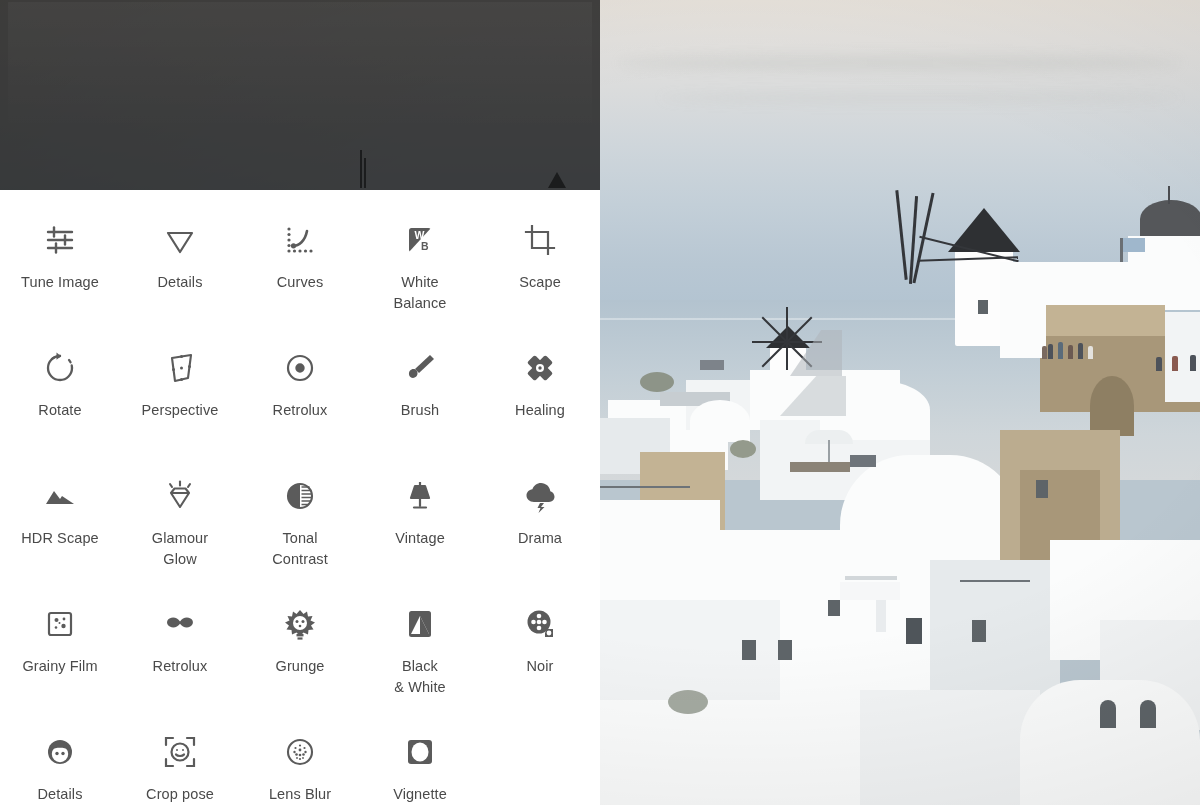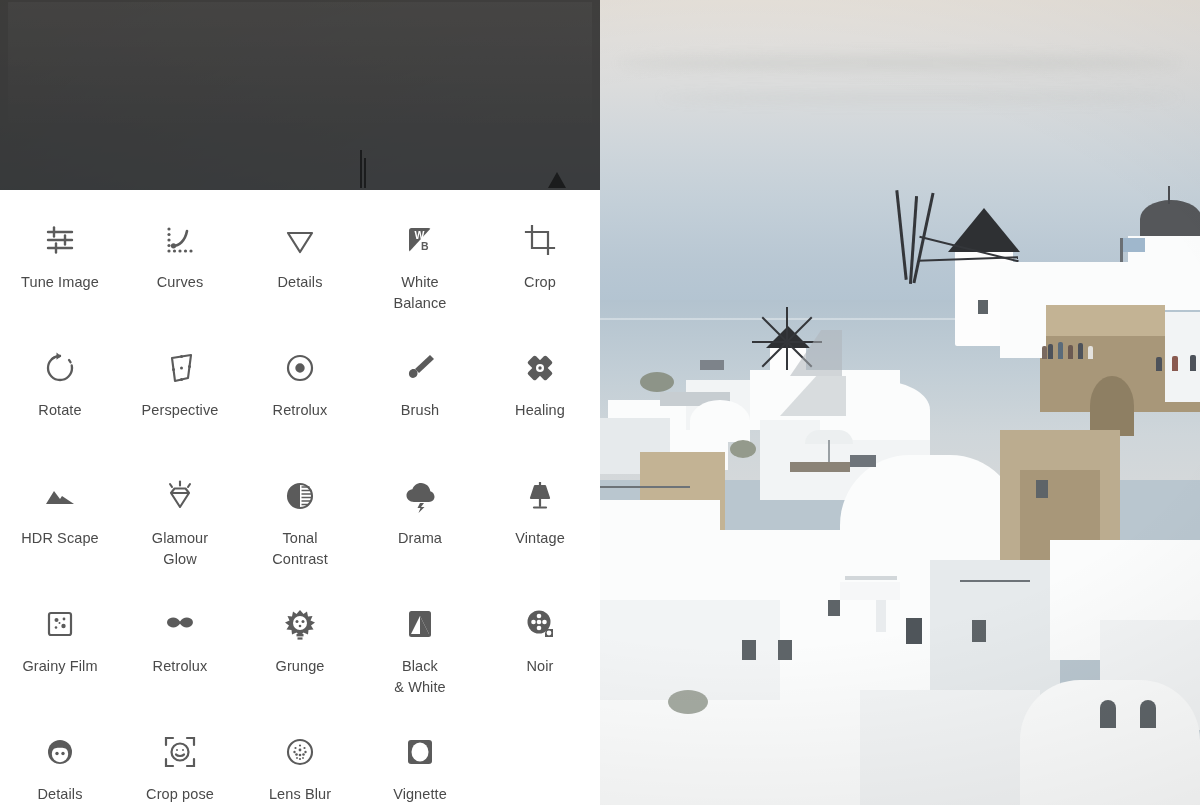--- a/index.html
+++ b/index.html
@@ -237,63 +237,63 @@
               <line x1="5" y1="25" x2="29" y2="25"></line>
       <line x1="11" y1="4.5" x2="11" y2="13.5"></line>
               <line x1="22" y1="12.5" x2="22" y2="21.5"></line>
               <line x1="13" y1="20.5" x2="13" y2="29.5"></line>
     </svg>
           </div>
           <div class="tool-label">Tune Image</div>
         </div>
         <div class="tool">
           <div class="tool-icon">
+            <svg width="34" height="34" viewBox="0 0 34 34" fill="none" stroke="#5b5b5b" stroke-width="2.2" stroke-linejoin="round">
+      <path d="M5 10 L29 10 L17 29 Z"></path>
+            </svg>
+          </div>
+          <div class="tool-label">Details</div>
+        </div>
+        <div class="tool">
+          <div class="tool-icon">
             <svg width="34" height="34" viewBox="0 0 34 34" fill="#5b5b5b">
       <circle cx="6" cy="6" r="1.6"></circle>
               <circle cx="6" cy="11.5" r="1.6"></circle>
               <circle cx="6" cy="17" r="1.6"></circle>
               <circle cx="6" cy="22.5" r="1.6"></circle>
       <circle cx="6" cy="28" r="1.6"></circle>
               <circle cx="11.5" cy="28" r="1.6"></circle>
               <circle cx="17" cy="28" r="1.6"></circle>
               <circle cx="22.5" cy="28" r="1.6"></circle>
               <circle cx="28" cy="28" r="1.6"></circle>
       <path d="M10 23 C16 23 22 18 24 8" fill="none" stroke="#5b5b5b" stroke-width="2.6" stroke-linecap="round"></path>
       <circle cx="10.5" cy="22.8" r="2.6"></circle>
             </svg>
           </div>
           <div class="tool-label">Curves</div>
         </div>
         <div class="tool">
           <div class="tool-icon">
-            <svg width="34" height="34" viewBox="0 0 34 34" fill="none" stroke="#5b5b5b" stroke-width="2.2" stroke-linejoin="round">
-      <path d="M5 10 L29 10 L17 29 Z"></path>
-            </svg>
-          </div>
-          <div class="tool-label">Details</div>
-        </div>
-        <div class="tool">
-          <div class="tool-icon">
             <svg width="34" height="34" viewBox="0 0 34 34">
       <rect x="6" y="5" width="22" height="24" rx="2.5" fill="#5b5b5b"></rect>
       <path d="M28 5 L28 29 L6 29 Z" fill="#ffffff"></path>
       <text x="11.5" y="16" font-family="Liberation Sans, sans-serif" font-size="10.5" font-weight="bold" fill="#ffffff">W</text>
       <text x="18" y="26.5" font-family="Liberation Sans, sans-serif" font-size="10.5" font-weight="bold" fill="#5b5b5b">B</text>
     </svg>
           </div>
           <div class="tool-label">White<br>Balance</div>
         </div>
         <div class="tool">
           <div class="tool-icon">
             <svg width="34" height="34" viewBox="0 0 34 34" fill="none" stroke="#5b5b5b" stroke-width="2.2" stroke-linecap="square">
       <path d="M9 3 L9 25 L31 25"></path>
               <path d="M3 9 L25 9 L25 31"></path>
             </svg>
           </div>
-          <div class="tool-label">Crop</div>
+          <div class="tool-label">Scape</div>
         </div>
         <div class="tool">
           <div class="tool-icon">
             <svg width="34" height="34" viewBox="0 0 34 34" fill="none" stroke="#5b5b5b" stroke-width="2.3" stroke-linecap="round">
       <path d="M17 5 A12 12 0 1 0 29 17"></path>
       <path d="M29 17 A12 12 0 0 0 25.5 8.5" stroke-dasharray="2.6 3.4"></path>
       <path d="M17 5 A12 12 0 0 0 8.5 8.5" stroke-dasharray="2.6 3.4"></path>
       <path d="M13.5 1.5 L18 5.2 L13.5 8.8" fill="#5b5b5b" stroke="none"></path>
             </svg>
           </div>
@@ -377,37 +377,37 @@
                 <line x1="18.5" y1="18.5" x2="29" y2="18.5"></line>
         <line x1="18.5" y1="22" x2="28" y2="22"></line>
                 <line x1="18.5" y1="25.5" x2="25.5" y2="25.5"></line>
       </g>
             </svg>
           </div>
           <div class="tool-label">Tonal<br>Contrast</div>
         </div>
         <div class="tool">
           <div class="tool-icon">
-            <svg width="34" height="34" viewBox="0 0 34 34" fill="#5b5b5b">
-      <path d="M11 23 C6.5 23 3.5 20 3.5 16.5 C3.5 13.2 6 10.5 9.4 10.2 C10.6 6.6 14 4 18 4 C22.8 4 26.8 7.6 27.3 12.2 C29.8 12.9 31.5 15.2 31.5 17.8 C31.5 20.7 29.1 23 26 23 Z"></path>
-      <path d="M17 24 L21 24 L18 28 L21.5 28 L15.5 34 L17.5 29 L14.5 29 Z"></path>
-            </svg>
-          </div>
-          <div class="tool-label">Drama</div>
-        </div>
-        <div class="tool">
-          <div class="tool-icon">
             <svg width="34" height="34" viewBox="0 0 34 34" fill="none" stroke="#5b5b5b" stroke-width="2.2" stroke-linejoin="round">
       <path d="M17 3 L17 7"></path>
       <path d="M8 19 L12 7 L22 7 L26 19 Z" fill="#5b5b5b"></path>
       <line x1="17" y1="19" x2="17" y2="27" stroke-linecap="round"></line>
       <line x1="11" y1="28.5" x2="23" y2="28.5" stroke-linecap="round"></line>
             </svg>
           </div>
           <div class="tool-label">Vintage</div>
+        </div>
+        <div class="tool">
+          <div class="tool-icon">
+            <svg width="34" height="34" viewBox="0 0 34 34" fill="#5b5b5b">
+      <path d="M11 23 C6.5 23 3.5 20 3.5 16.5 C3.5 13.2 6 10.5 9.4 10.2 C10.6 6.6 14 4 18 4 C22.8 4 26.8 7.6 27.3 12.2 C29.8 12.9 31.5 15.2 31.5 17.8 C31.5 20.7 29.1 23 26 23 Z"></path>
+      <path d="M17 24 L21 24 L18 28 L21.5 28 L15.5 34 L17.5 29 L14.5 29 Z"></path>
+            </svg>
+          </div>
+          <div class="tool-label">Drama</div>
         </div>
         <div class="tool">
           <div class="tool-icon">
             <svg width="34" height="34" viewBox="0 0 34 34">
       <rect x="6" y="6" width="22" height="22" rx="2" fill="none" stroke="#5b5b5b" stroke-width="2.2"></rect>
       <circle cx="13.5" cy="13" r="2" fill="#5b5b5b"></circle>
               <circle cx="21" cy="12" r="1.4" fill="#5b5b5b"></circle>
       <circle cx="20.5" cy="19" r="2.2" fill="#5b5b5b"></circle>
               <circle cx="13" cy="20.5" r="1.3" fill="#5b5b5b"></circle>
       <circle cx="16.5" cy="16" r="1" fill="#5b5b5b"></circle>

